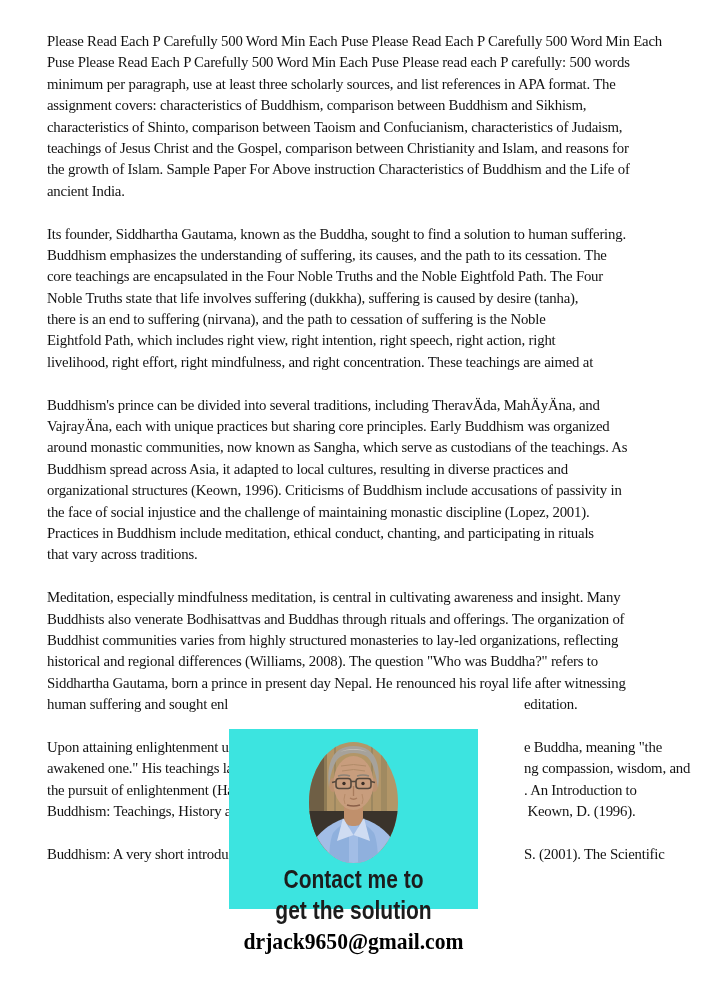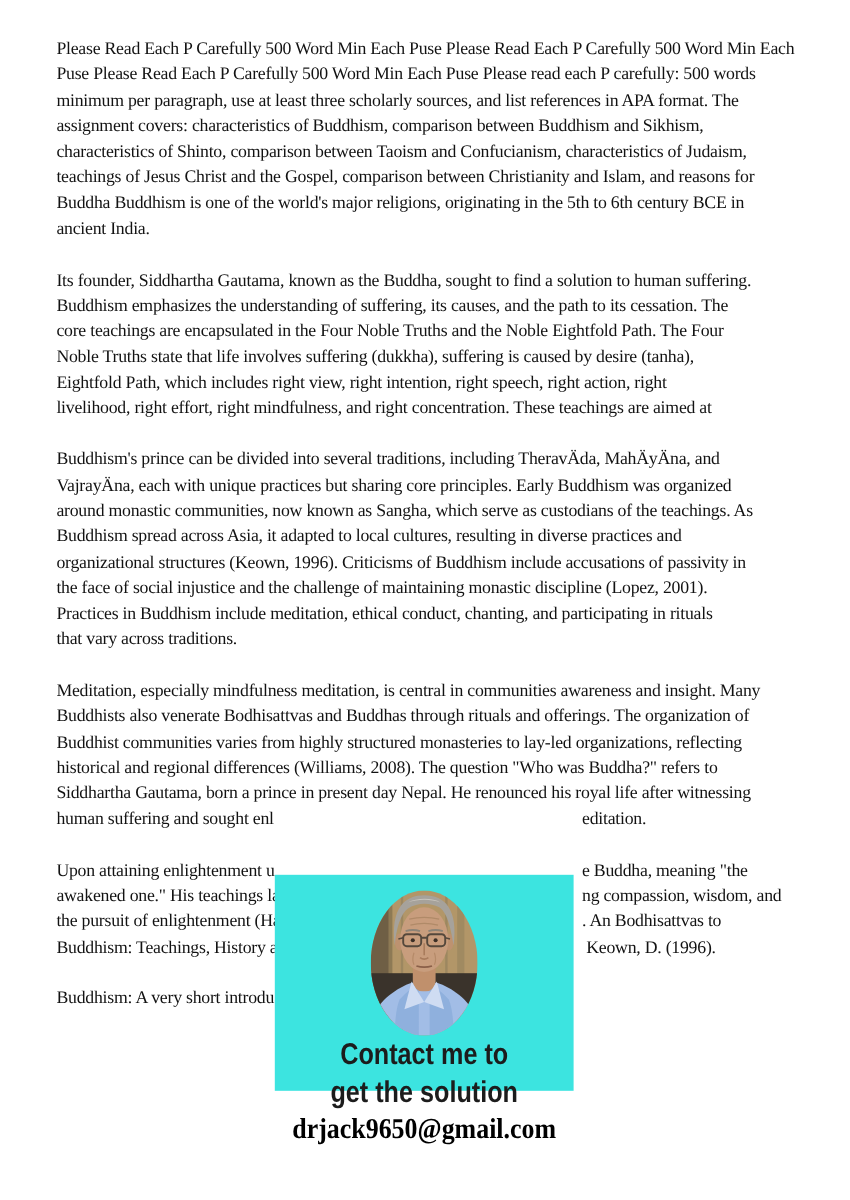--- a/index.html
+++ b/index.html
@@ -20,21 +20,21 @@
     letter-spacing:-0.2px;
   }
   .para{margin:0 0 21.4px 0;}
   .line{
     position:relative;
     white-space:pre;
     height:21.4px;
   }
   .right-frag{
     position:absolute;
-    left:418px;top:0;
+    left:457px;top:0;
     white-space:pre;
     padding-left:20px;
   }
   .contact-card{
     position:absolute;
     left:229px;top:729px;
     width:249px;height:180px;
     background:var(--card-bg,#3ce4e0);
   }
   .avatar{
@@ -78,57 +78,58 @@
 <div class="page">
 
   <div class="doc">
       <div class="para">
         <div class="line">Please Read Each P Carefully 500 Word Min Each Puse Please Read Each P Carefully 500 Word Min Each</div>
         <div class="line">Puse Please Read Each P Carefully 500 Word Min Each Puse Please read each P carefully: 500 words</div>
         <div class="line">minimum per paragraph, use at least three scholarly sources, and list references in APA format. The</div>
         <div class="line">assignment covers: characteristics of Buddhism, comparison between Buddhism and Sikhism,</div>
         <div class="line">characteristics of Shinto, comparison between Taoism and Confucianism, characteristics of Judaism,</div>
         <div class="line">teachings of Jesus Christ and the Gospel, comparison between Christianity and Islam, and reasons for</div>
-        <div class="line">Buddha Buddhism is one of the world's major religions, originating in the 5th to 6th century BCE in</div>
+        <div class="line">the growth of Islam. Sample Paper For Above instruction Characteristics of Buddhism and the Life of</div>
         <div class="line">ancient India.</div>
       </div>
       <div class="para">
         <div class="line">Its founder, Siddhartha Gautama, known as the Buddha, sought to find a solution to human suffering.</div>
         <div class="line">Buddhism emphasizes the understanding of suffering, its causes, and the path to its cessation. The</div>
         <div class="line">core teachings are encapsulated in the Four Noble Truths and the Noble Eightfold Path. The Four</div>
         <div class="line">Noble Truths state that life involves suffering (dukkha), suffering is caused by desire (tanha),</div>
+        <div class="line">there is an end to suffering (nirvana), and the path to cessation of suffering is the Noble</div>
         <div class="line">Eightfold Path, which includes right view, right intention, right speech, right action, right</div>
         <div class="line">livelihood, right effort, right mindfulness, and right concentration. These teachings are aimed at</div>
       </div>
       <div class="para">
         <div class="line">Buddhism's prince can be divided into several traditions, including TheravÄda, MahÄyÄna, and</div>
         <div class="line">VajrayÄna, each with unique practices but sharing core principles. Early Buddhism was organized</div>
         <div class="line">around monastic communities, now known as Sangha, which serve as custodians of the teachings. As</div>
         <div class="line">Buddhism spread across Asia, it adapted to local cultures, resulting in diverse practices and</div>
         <div class="line">organizational structures (Keown, 1996). Criticisms of Buddhism include accusations of passivity in</div>
         <div class="line">the face of social injustice and the challenge of maintaining monastic discipline (Lopez, 2001).</div>
         <div class="line">Practices in Buddhism include meditation, ethical conduct, chanting, and participating in rituals</div>
         <div class="line">that vary across traditions.</div>
       </div>
       <div class="para">
-        <div class="line">Meditation, especially mindfulness meditation, is central in communities awareness and insight. Many</div>
+        <div class="line">Meditation, especially mindfulness meditation, is central in cultivating awareness and insight. Many</div>
         <div class="line">Buddhists also venerate Bodhisattvas and Buddhas through rituals and offerings. The organization of</div>
         <div class="line">Buddhist communities varies from highly structured monasteries to lay-led organizations, reflecting</div>
         <div class="line">historical and regional differences (Williams, 2008). The question "Who was Buddha?" refers to</div>
         <div class="line">Siddhartha Gautama, born a prince in present day Nepal. He renounced his royal life after witnessing</div>
         <div class="line"><span>human suffering and sought enl</span><span class="right-frag">editation.</span></div>
       </div>
       <div class="para">
         <div class="line"><span>Upon attaining enlightenment u</span><span class="right-frag">e Buddha, meaning "the</span></div>
         <div class="line"><span>awakened one." His teachings la</span><span class="right-frag">ng compassion, wisdom, and</span></div>
-        <div class="line"><span>the pursuit of enlightenment (Ha</span><span class="right-frag">. An Bodhisattvas to</span></div>
+        <div class="line"><span>the pursuit of enlightenment (Ha</span><span class="right-frag">. An Introduction to</span></div>
         <div class="line"><span>Buddhism: Teachings, History a</span><span class="right-frag"> Keown, D. (1996).</span></div>
       </div>
       <div class="para">
-        <div class="line"><span>Buddhism: A very short introdu</span></div>
+        <div class="line"><span>Buddhism: A very short introdu</span><span class="right-frag">S. (2001). The Scientific</span></div>
       </div>
     </div>
 
   <div class="contact-card">
     <svg class="avatar" viewBox="0 0 89 121" xmlns="http://www.w3.org/2000/svg" aria-hidden="true">
       <defs>
         <clipPath id="avclip">
             <ellipse cx="44.5" cy="60.5" rx="44.5" ry="60.5"></ellipse>
           </clipPath>
       </defs>

